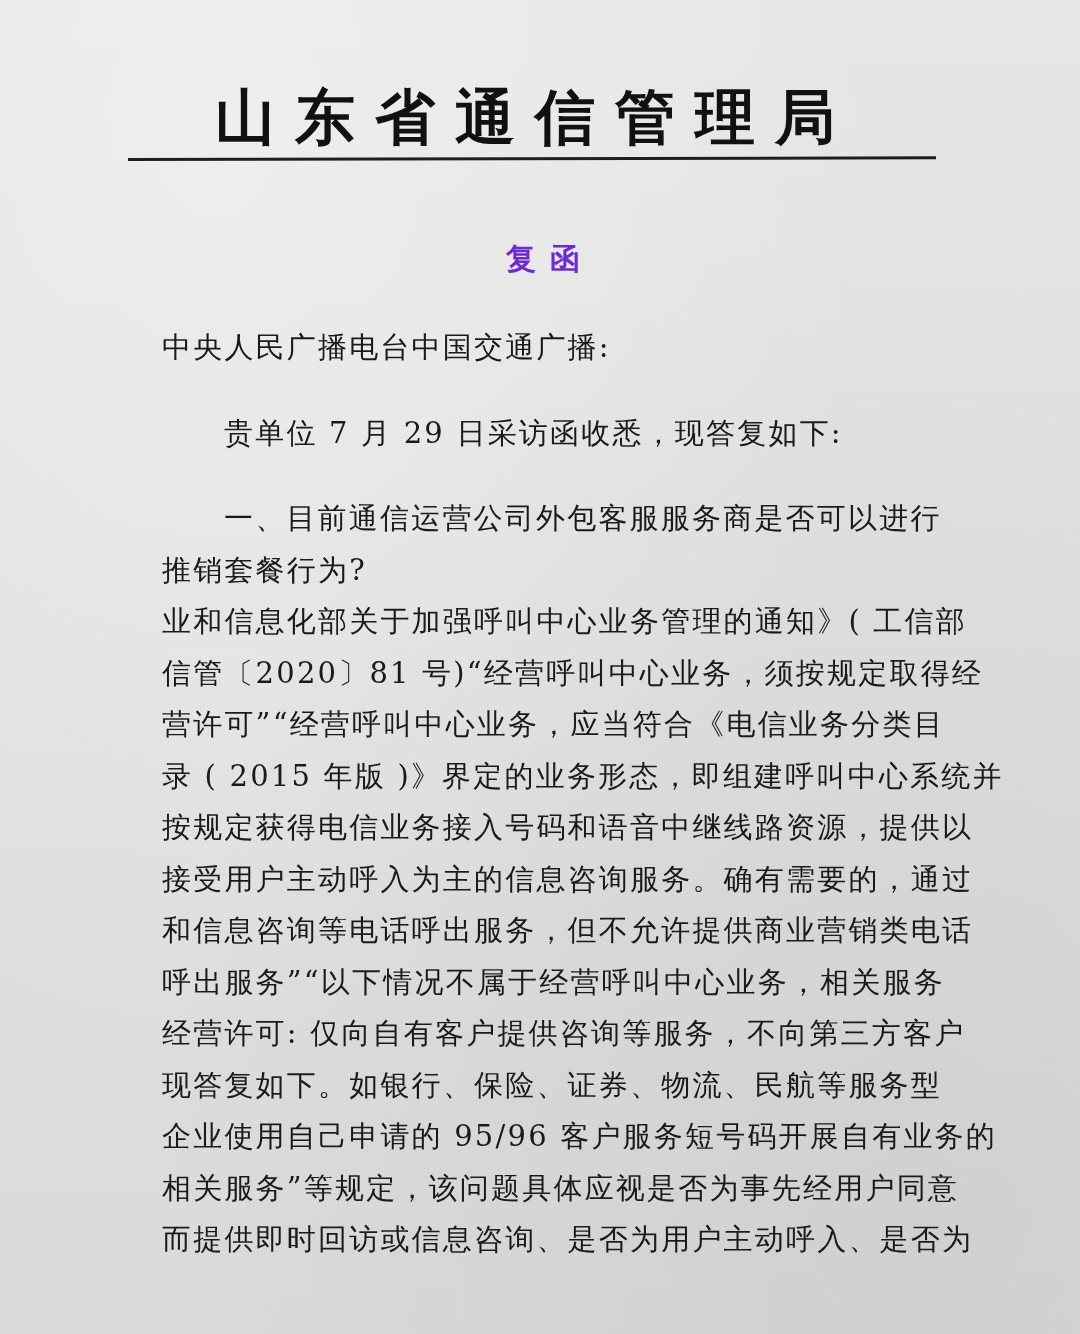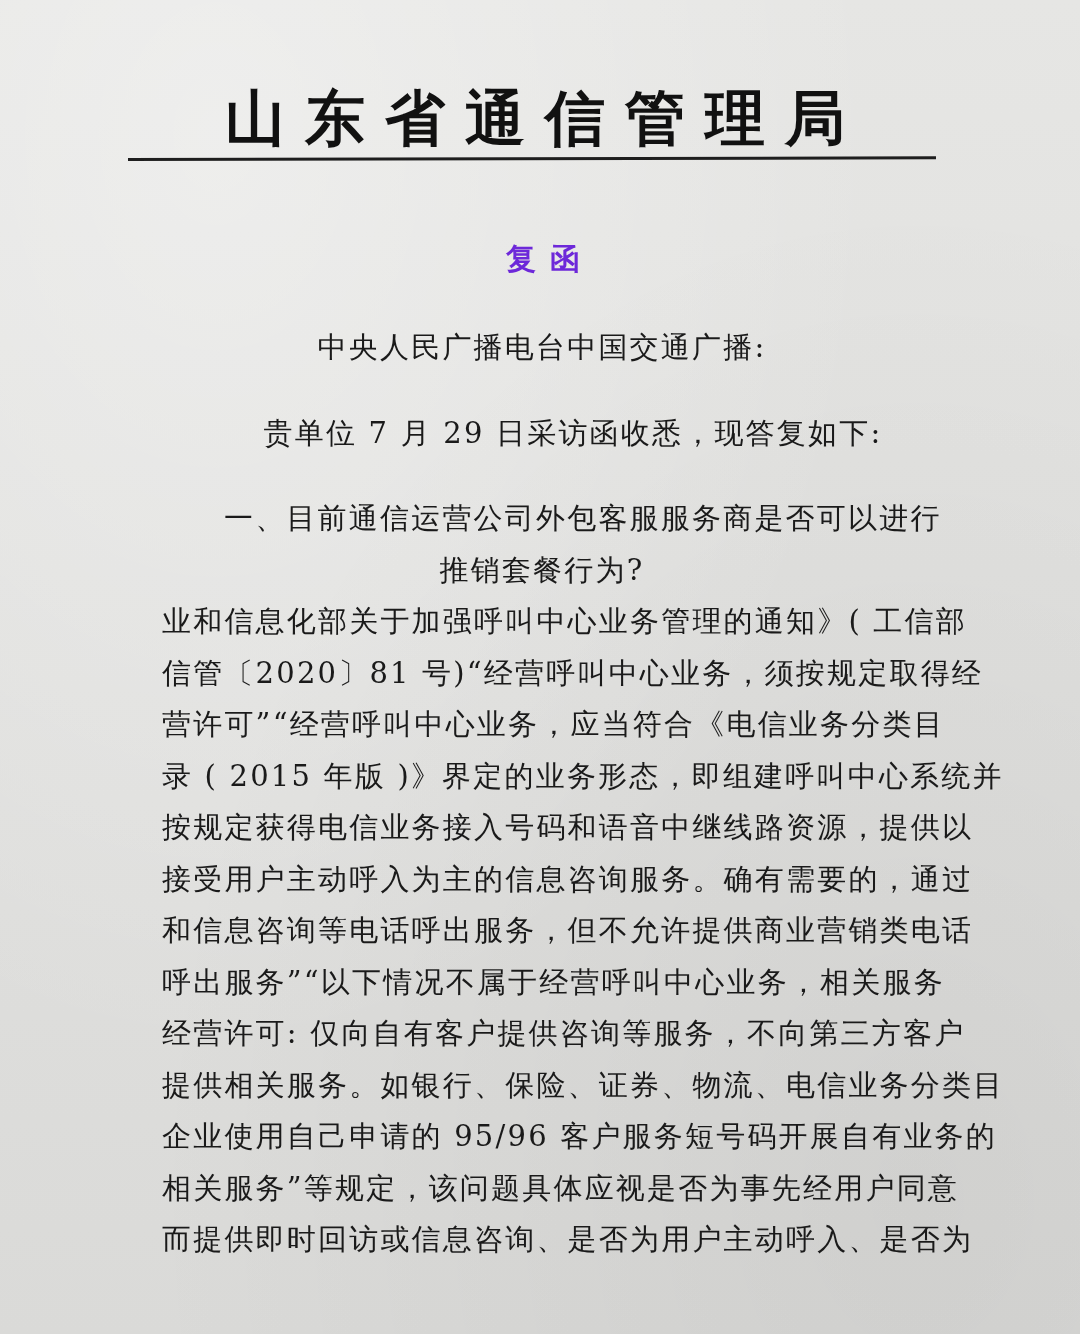--- a/index.html
+++ b/index.html
@@ -28,21 +28,22 @@
       position: absolute;
       left: 215px;
       top: 82px;
       width: 650px;
       font-size: 60px;
       line-height: 72px;
       letter-spacing: 20px;
       font-weight: bold;
       color: #111;
       white-space: nowrap;
-      text-align: right;
+      text-align: left;
+      font-family: Liberation Serif, serif;
     }
     .letterhead-rule {
       position: absolute;
       left: 128px;
       top: 158px;
       width: 808px;
       height: 3px;
       background: #1e1e1e;
       transform: rotate(-0.12deg);
       transform-origin: left center;
@@ -66,21 +67,20 @@
       width: 760px;
       font-size: 29px;
       line-height: 51.5px;
       color: #1a1a1a;
       letter-spacing: 2.2px;
     }
     .line {
       display: block;
       white-space: nowrap;
       height: 51.5px;
-      text-align: center;
     }
     .indent {
       padding-left: 62px;
       margin-top: 34px;
     }
   </style>
 </head>
 <body>
 
 <div class="page">
@@ -97,18 +97,18 @@
     <span class="line">推销套餐行为?</span>
     <span class="line">业和信息化部关于加强呼叫中心业务管理的通知》( 工信部</span>
     <span class="line">信管〔2020〕81 号)“经营呼叫中心业务，须按规定取得经</span>
     <span class="line">营许可”“经营呼叫中心业务，应当符合《电信业务分类目</span>
     <span class="line">录 ( 2015 年版 )》界定的业务形态，即组建呼叫中心系统并</span>
     <span class="line">按规定获得电信业务接入号码和语音中继线路资源，提供以</span>
     <span class="line">接受用户主动呼入为主的信息咨询服务。确有需要的，通过</span>
     <span class="line">和信息咨询等电话呼出服务，但不允许提供商业营销类电话</span>
     <span class="line">呼出服务”“以下情况不属于经营呼叫中心业务，相关服务</span>
     <span class="line">经营许可: 仅向自有客户提供咨询等服务，不向第三方客户</span>
-    <span class="line">提供相关服务。如银行、保险、证券、物流、电信业务分类目</span>
+    <span class="line">现答复如下。如银行、保险、证券、物流、民航等服务型</span>
     <span class="line">企业使用自己申请的 95/96 客户服务短号码开展自有业务的</span>
     <span class="line">相关服务”等规定，该问题具体应视是否为事先经用户同意</span>
     <span class="line">而提供即时回访或信息咨询、是否为用户主动呼入、是否为</span>
   </div>
 </div>
 
 </body></html>

